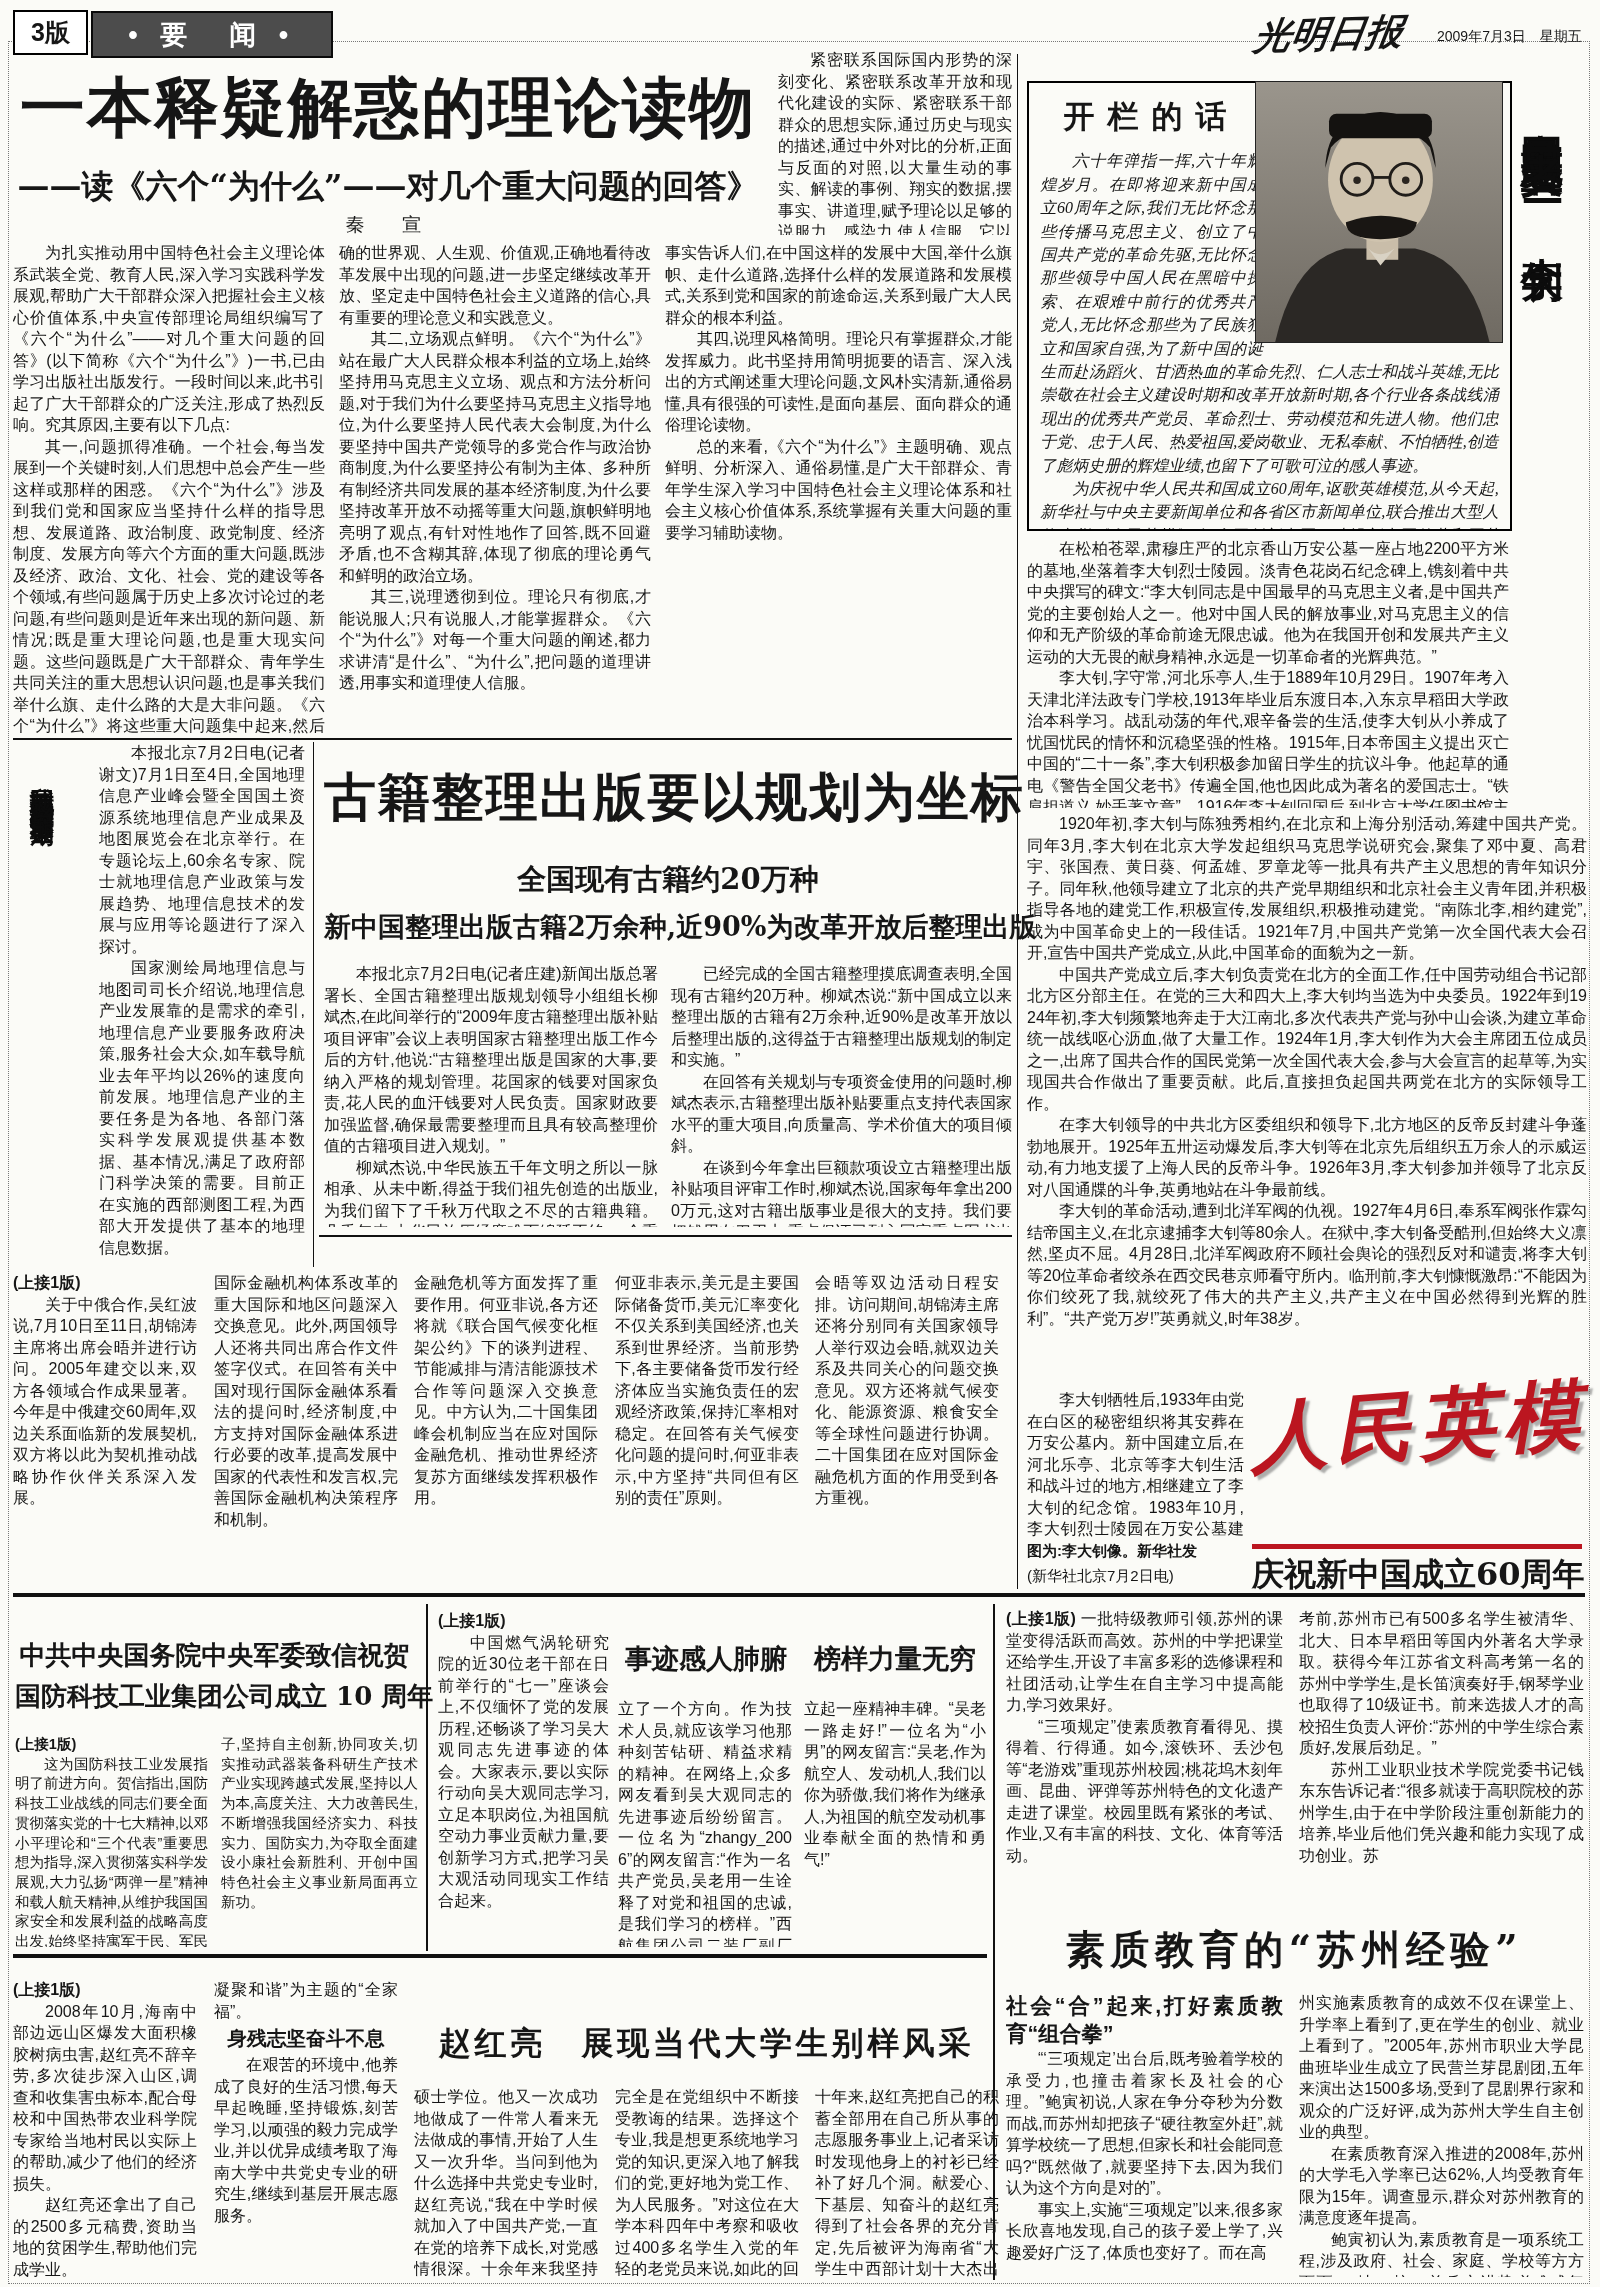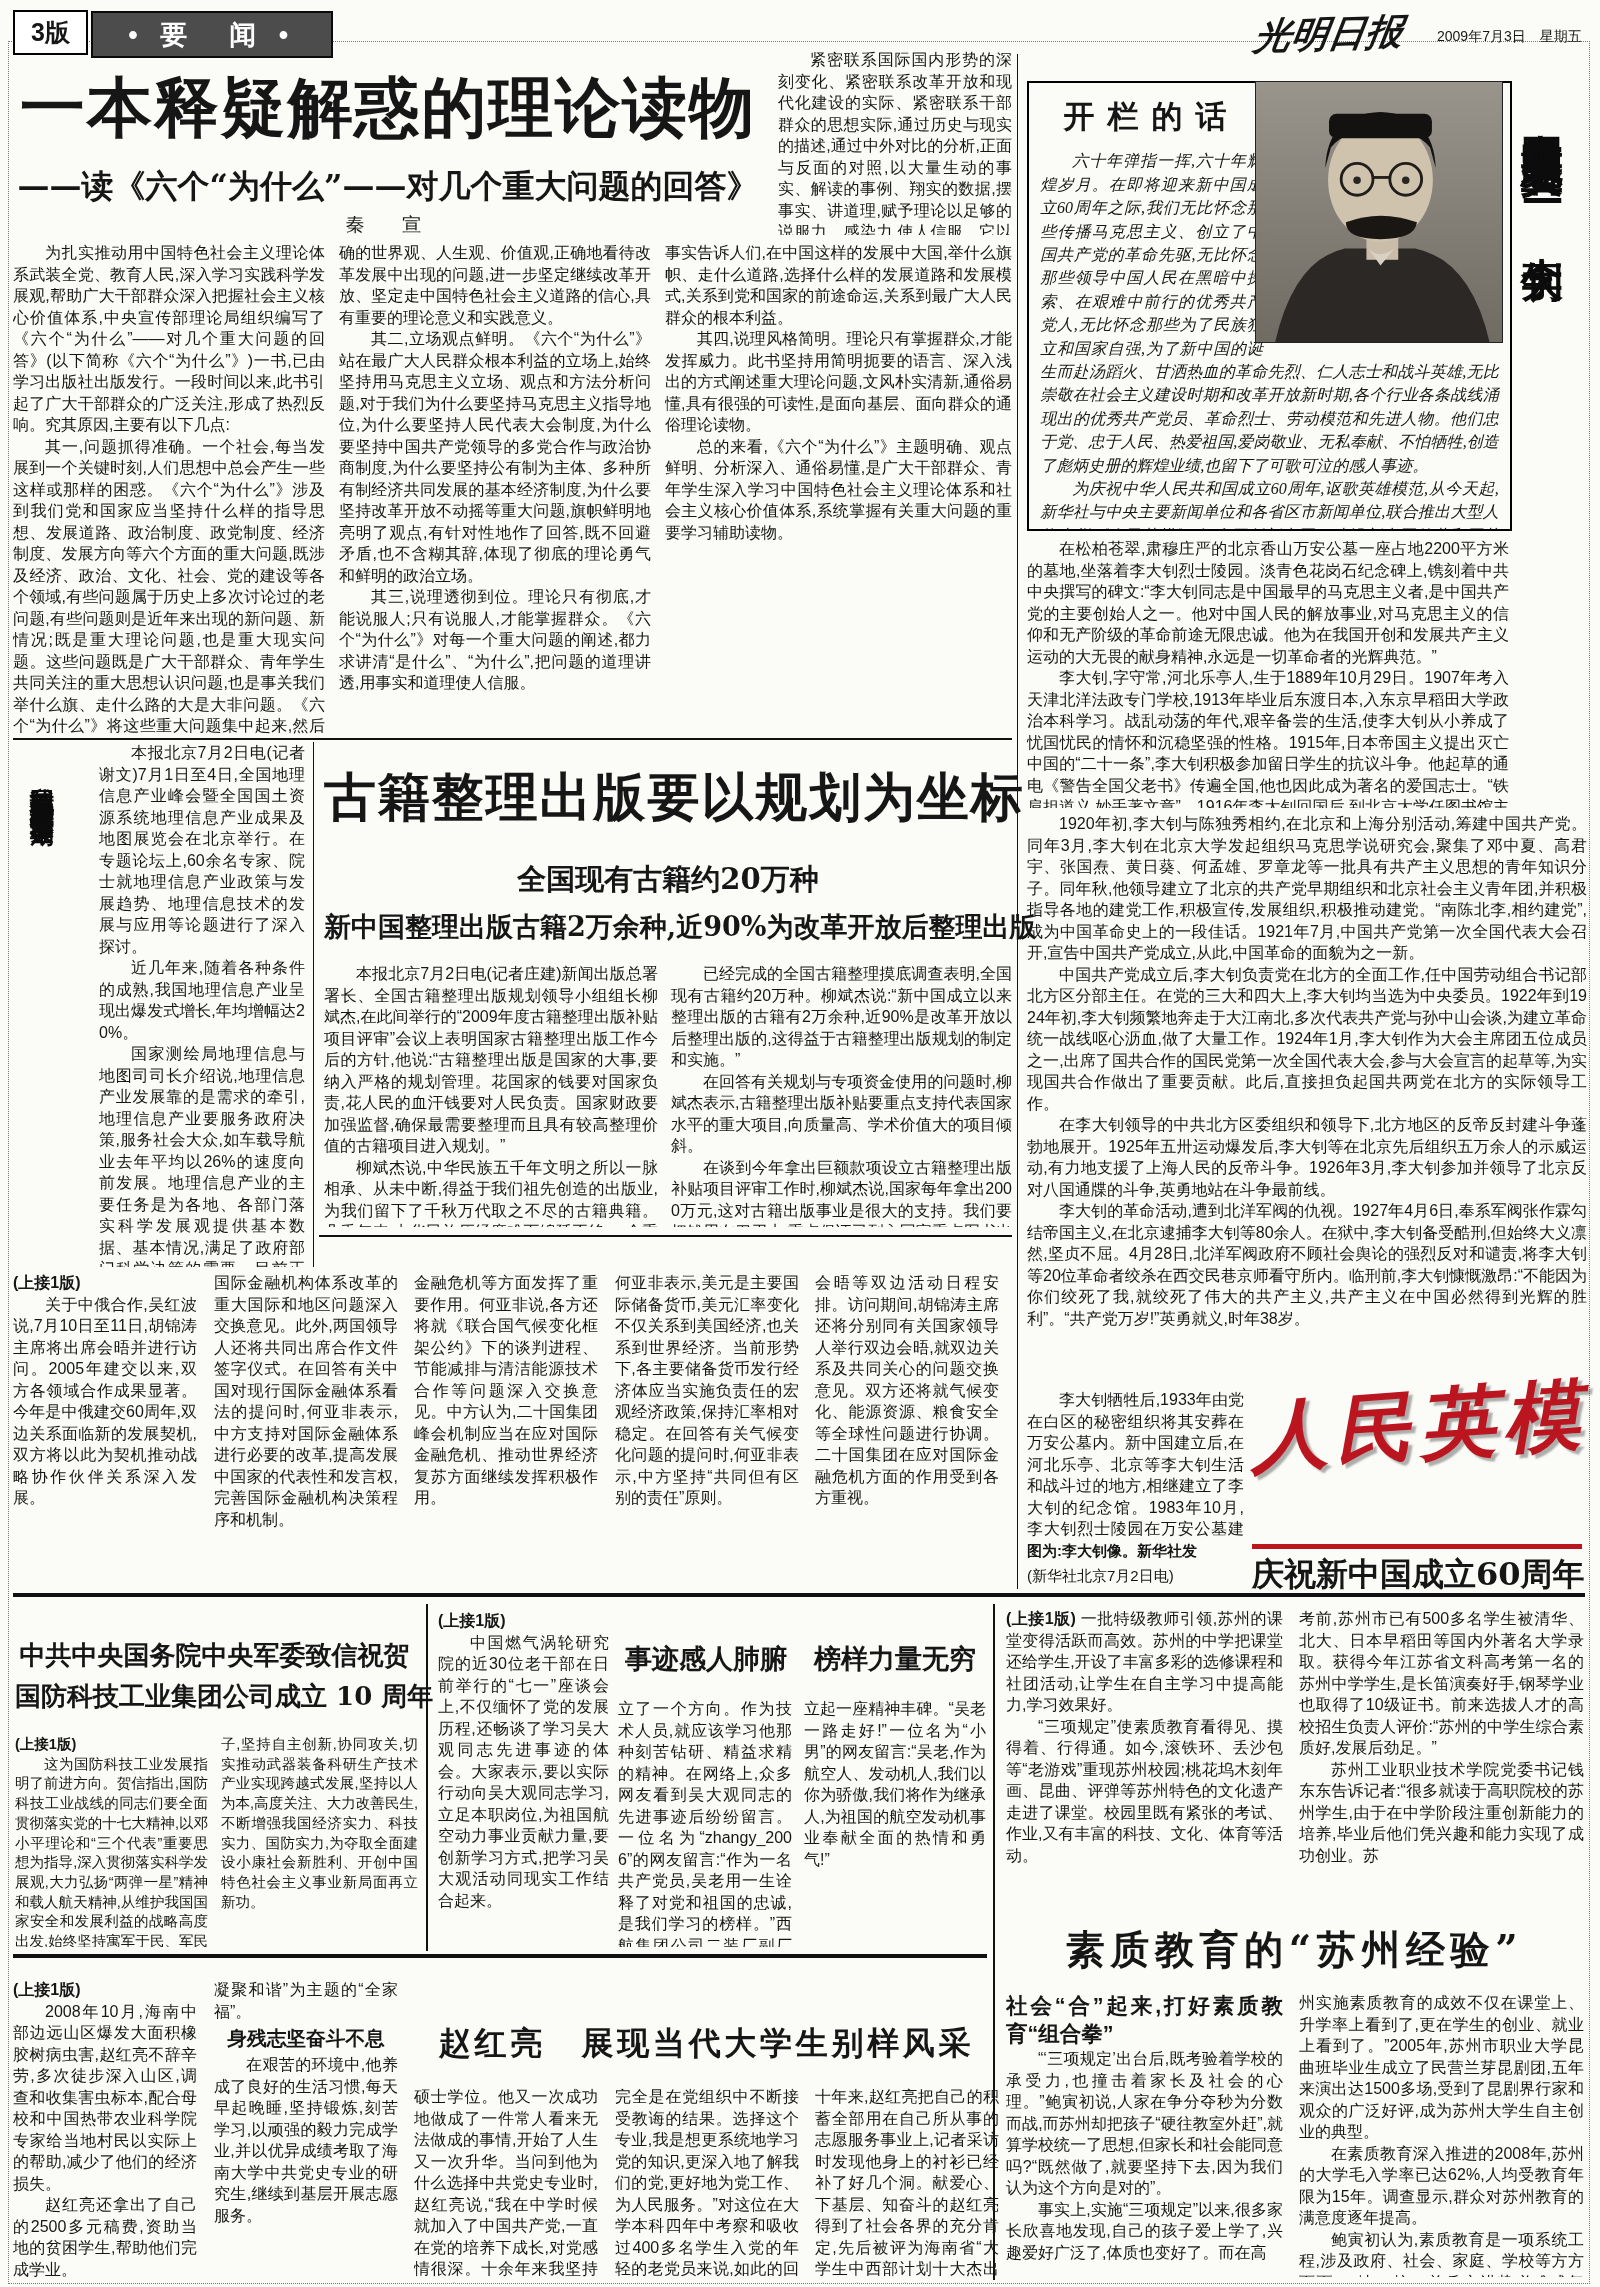--- a/index.html
+++ b/index.html
@@ -108,21 +108,20 @@
 <div class="abs" style="left:1027px;top:1542px;width:217px;font-size:15px;font-weight:bold;"><span>图为:李大钊像。新华社发</span></div>
 <div class="abs" style="left:1027px;top:1567px;width:217px;font-size:15px;"><span>(新华社北京7月2日电)</span></div>
 
 <div class="abs nowrap" style="left:1252px;top:1375px;width:334px;height:159px;font-family:'DejaVu Serif',serif;font-weight:900;font-style:italic;font-size:77px;letter-spacing:7.5px;color:#bb1620;text-shadow:3.7px 3.7px 1.9px rgba(110,110,110,0.55);transform:rotate(-4deg);"><span>人民英模</span></div>
 <div class="abs" style="left:1252px;top:1544px;width:330px;height:4.7px;background:#bb1620;"></div>
 <div class="abs serifB ctr nowrap" style="left:1252px;top:1553px;width:330px;font-size:32px;"><span>庆祝新中国成立60周年</span></div>
 
 <div class="abs vtitle nowrap" style="left:26px;top:768px;height:501px;font-size:24px;letter-spacing:1.9px;"><span>我国地理信息产业逆势增长迎来发展黄金期</span></div>
 <div class="abs txt" style="left:99px;top:742px;width:206px;height:525px;">
   <p>本报北京7月2日电(记者谢文)7月1日至4日,全国地理信息产业峰会暨全国国土资源系统地理信息产业成果及地图展览会在北京举行。在专题论坛上,60余名专家、院士就地理信息产业政策与发展趋势、地理信息技术的发展与应用等论题进行了深入探讨。</p>
-  <p>近几年来,随着各种条件的成熟,我国地理信息产业呈现出爆发式增长,年均增幅达20%。</p>
   <p>国家测绘局地理信息与地图司司长介绍说,地理信息产业发展靠的是需求的牵引,地理信息产业要服务政府决策,服务社会大众,如车载导航业去年平均以26%的速度向前发展。地理信息产业的主要任务是为各地、各部门落实科学发展观提供基本数据、基本情况,满足了政府部门科学决策的需要。目前正在实施的西部测图工程,为西部大开发提供了基本的地理信息数据。</p>
 
 </div>
 <div class="abs vline" style="left:313px;top:742px;width:0.9px;height:525px;"></div>
 
 <div class="abs serifB ctr nowrap" style="left:324px;top:763px;width:688px;height:84px;font-size:52px;letter-spacing:1.9px;"><span>古籍整理出版要以规划为坐标</span></div>
 <div class="abs serifB ctr nowrap" style="left:324px;top:860px;width:688px;font-size:29px;"><span>全国现有古籍约20万种</span></div>
 <div class="abs serifB ctr nowrap" style="left:324px;top:909px;width:688px;font-size:27px;"><span>新中国整理出版古籍2万余种,近90%为改革开放后整理出版</span></div>
 <div class="abs txt" style="left:324px;top:963px;width:334px;height:264px;">
   <p>本报北京7月2日电(记者庄建)新闻出版总署署长、全国古籍整理出版规划领导小组组长柳斌杰,在此间举行的“2009年度古籍整理出版补贴项目评审”会议上表明国家古籍整理出版工作今后的方针,他说:“古籍整理出版是国家的大事,要纳入严格的规划管理。花国家的钱要对国家负责,花人民的血汗钱要对人民负责。国家财政要加强监督,确保最需要整理而且具有较高整理价值的古籍项目进入规划。”</p>
@@ -133,21 +132,21 @@
   <p>在回答有关规划与专项资金使用的问题时,柳斌杰表示,古籍整理出版补贴要重点支持代表国家水平的重大项目,向质量高、学术价值大的项目倾斜。</p>
   <p>在谈到今年拿出巨额款项设立古籍整理出版补贴项目评审工作时,柳斌杰说,国家每年拿出2000万元,这对古籍出版事业是很大的支持。我们要把钱用在刀刃上,重点保证已列入国家重点图书出版规划的项目。</p>
 </div>
 <div class="abs hline" style="left:319px;top:1235px;width:693px;height:1.9px;"></div>
 
 <div class="abs txt" style="left:13px;top:1272px;width:184px;height:309px;">
   <p style="text-indent:0;"><span class="note">(上接1版)</span></p>
   <p>关于中俄合作,吴红波说,7月10日至11日,胡锦涛主席将出席会晤并进行访问。2005年建交以来,双方各领域合作成果显著。今年是中俄建交60周年,双边关系面临新的发展契机,双方将以此为契机推动战略协作伙伴关系深入发展。</p>
 </div>
 <div class="abs txt" style="left:214px;top:1272px;width:184px;height:309px;">
-  <p style="text-indent:0;">国际金融机构体系改革的重大国际和地区问题深入交换意见。此外,两国领导人还将共同出席合作文件签字仪式。在回答有关中国对现行国际金融体系看法的提问时,何亚非表示,中方支持对国际金融体系进行必要的改革,提高发展中国家的代表性和发言权,完善国际金融机构决策程序和机制。</p>
+  <p style="text-indent:0;">国际金融机构体系改革的重大国际和地区问题深入交换意见。此外,两国领导人还将共同出席合作文件签字仪式。在回答有关中国对现行国际金融体系看法的提问时,经济制度,中方支持对国际金融体系进行必要的改革,提高发展中国家的代表性和发言权,完善国际金融机构决策程序和机制。</p>
 </div>
 <div class="abs txt" style="left:414px;top:1272px;width:184px;height:309px;">
   <p style="text-indent:0;">金融危机等方面发挥了重要作用。何亚非说,各方还将就《联合国气候变化框架公约》下的谈判进程、节能减排与清洁能源技术合作等问题深入交换意见。中方认为,二十国集团峰会机制应当在应对国际金融危机、推动世界经济复苏方面继续发挥积极作用。</p>
 </div>
 <div class="abs txt" style="left:615px;top:1272px;width:184px;height:309px;">
   <p style="text-indent:0;">何亚非表示,美元是主要国际储备货币,美元汇率变化不仅关系到美国经济,也关系到世界经济。当前形势下,各主要储备货币发行经济体应当实施负责任的宏观经济政策,保持汇率相对稳定。在回答有关气候变化问题的提问时,何亚非表示,中方坚持“共同但有区别的责任”原则。</p>
 </div>
 <div class="abs txt" style="left:815px;top:1272px;width:184px;height:309px;">
   <p style="text-indent:0;">会晤等双边活动日程安排。访问期间,胡锦涛主席还将分别同有关国家领导人举行双边会晤,就双边关系及共同关心的问题交换意见。双方还将就气候变化、能源资源、粮食安全等全球性问题进行协调。二十国集团在应对国际金融危机方面的作用受到各方重视。</p>
 </div>

